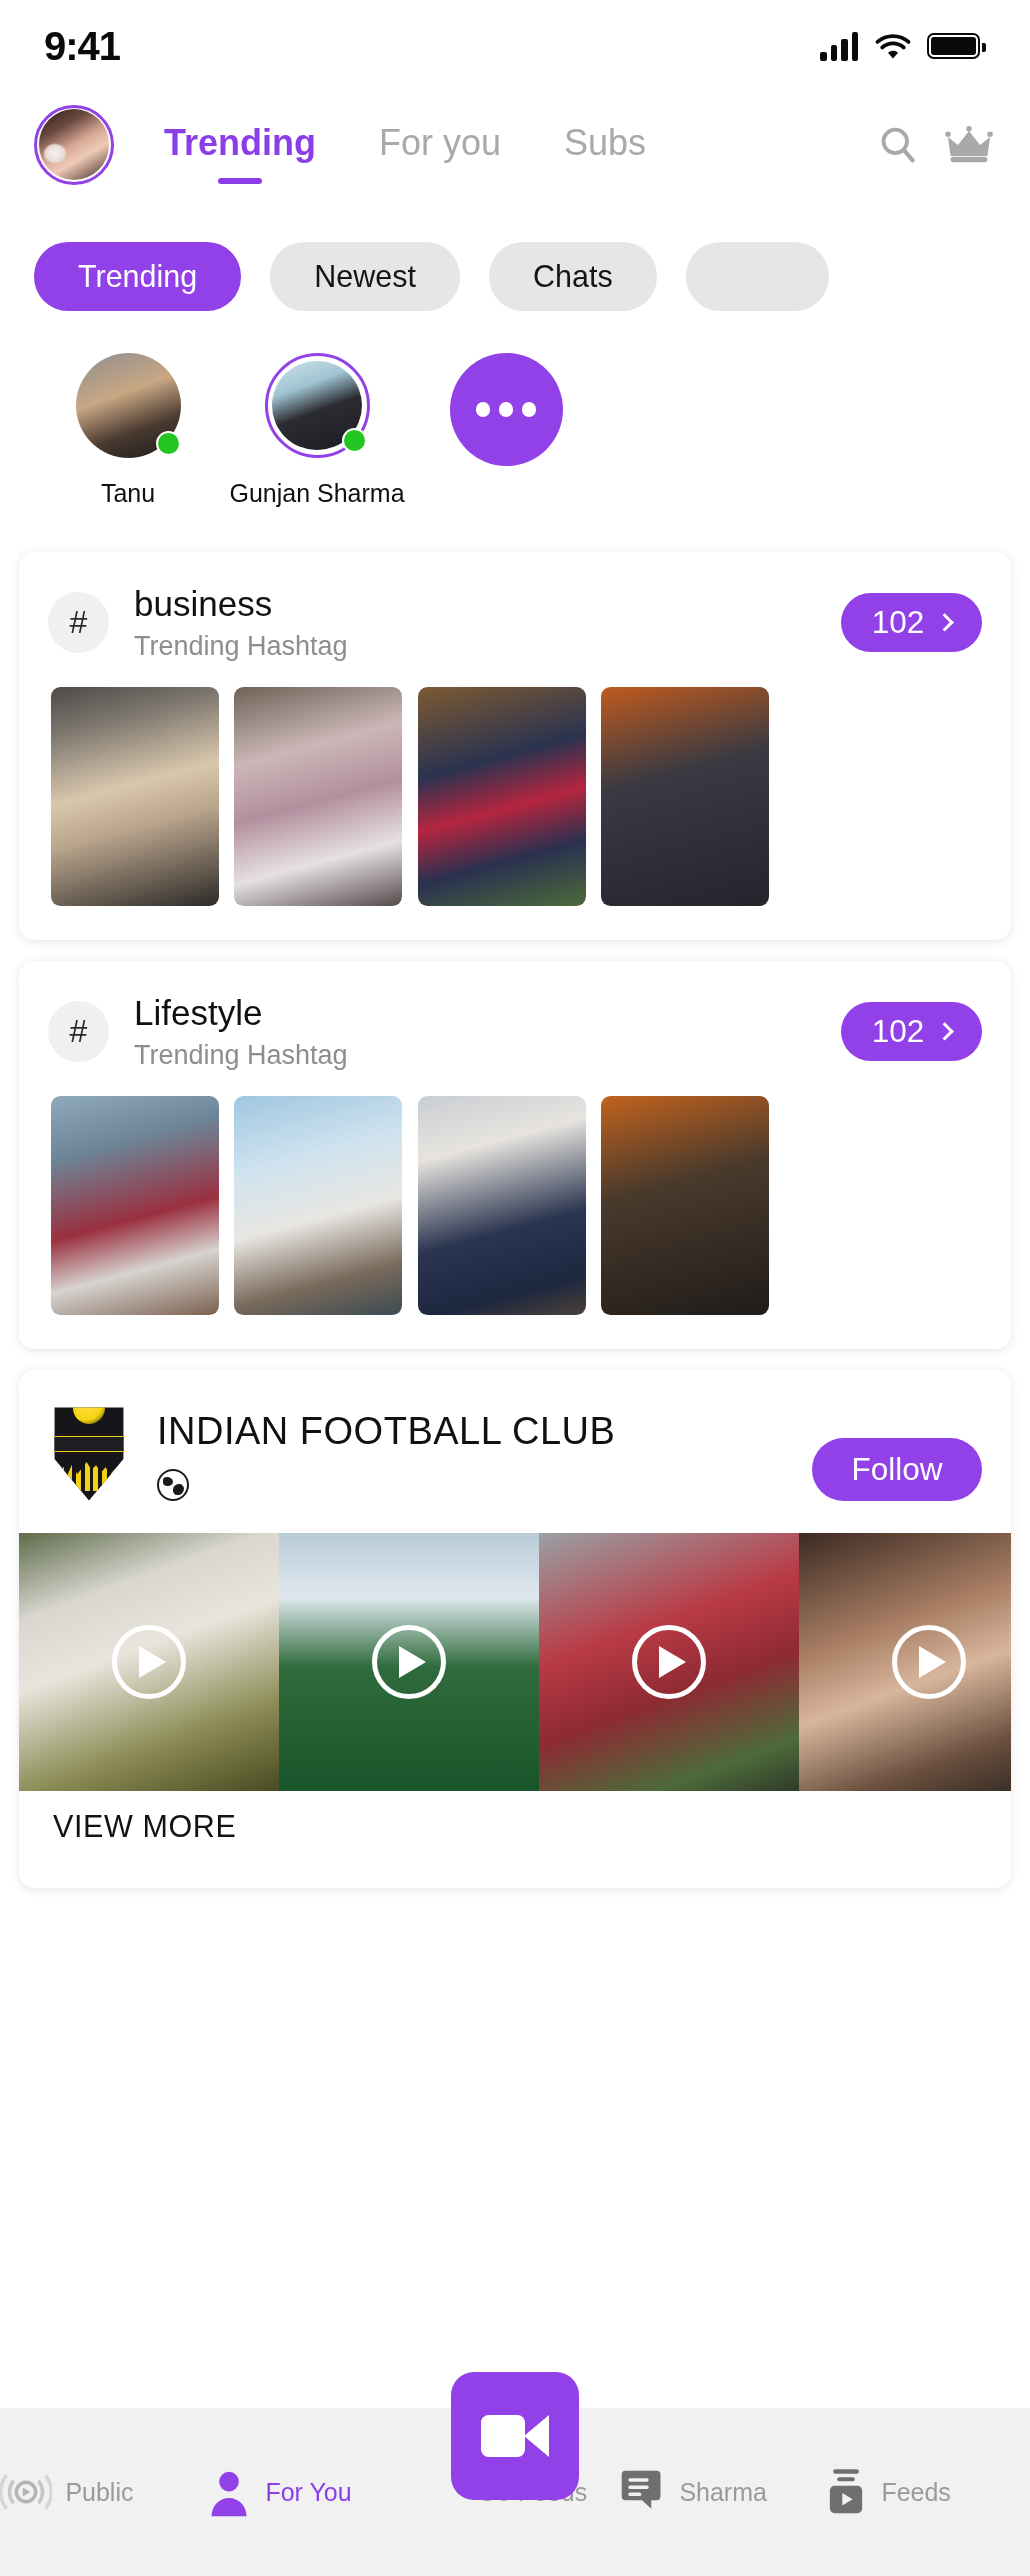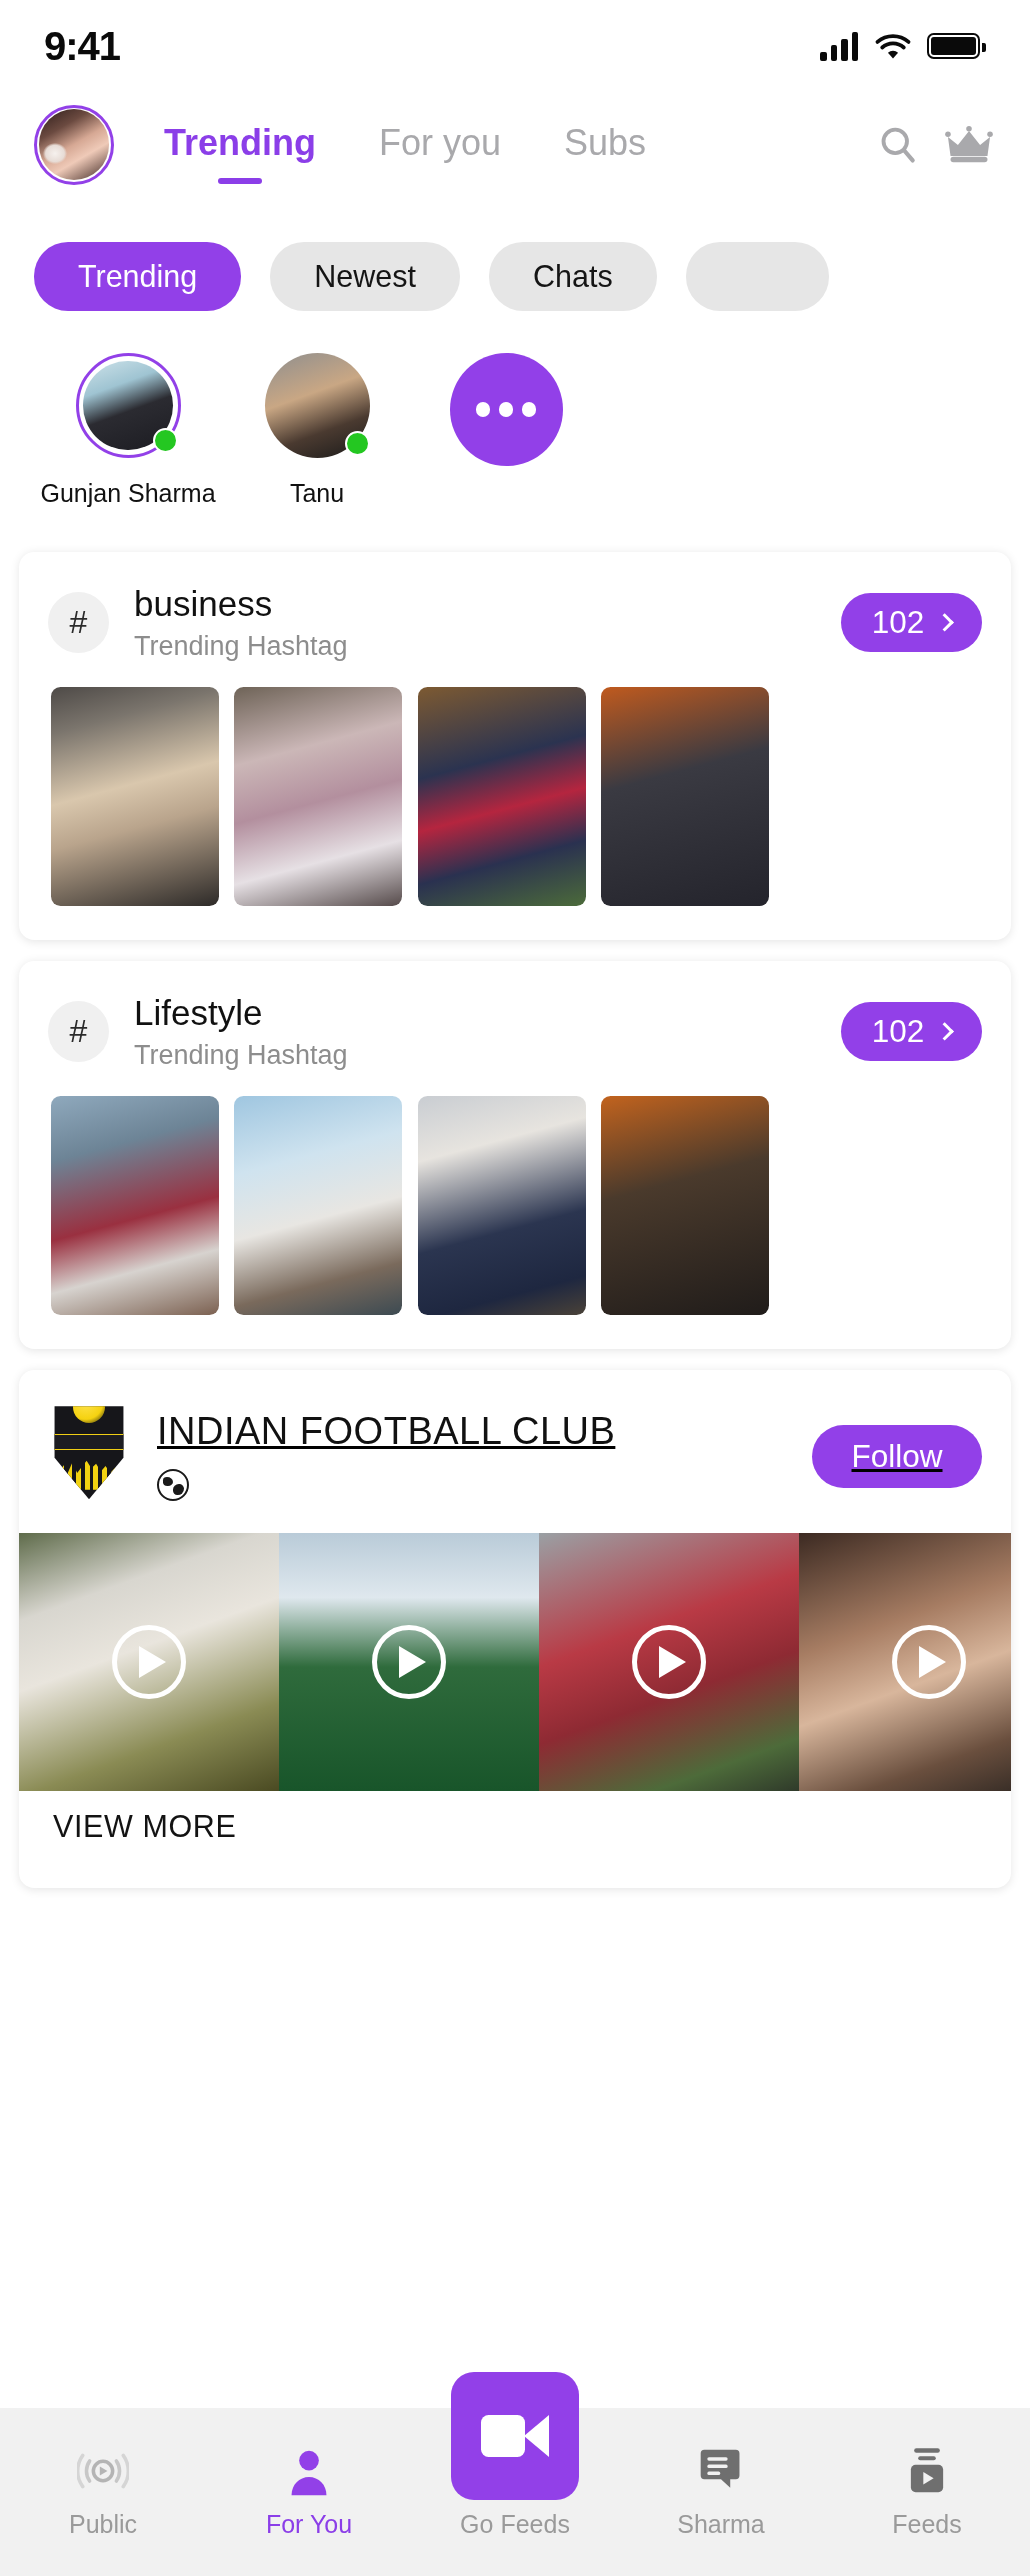--- a/index.html
+++ b/index.html
@@ -127,21 +127,21 @@
   .t-b1 { background: linear-gradient(165deg,#4e4a47 0%,#7b756d 18%,#d9c7ad 45%,#b9a48c 62%,#2d2a28 100%); }
   .t-b2 { background: linear-gradient(165deg,#6e6357 0%,#cbb7b7 30%,#b38f9e 52%,#e6e0e4 75%,#554a4a 100%); }
   .t-b3 { background: linear-gradient(165deg,#7d5a32 0%,#2b3350 35%,#b5253f 55%,#2a3150 75%,#4c6b3a 100%); }
   .t-b4 { background: linear-gradient(165deg,#c05a1e 0%,#3a3a42 40%,#24242c 100%); }
   .t-l1 { background: linear-gradient(165deg,#8fa9bd 0%,#6d8496 25%,#9a3040 55%,#d7d3cf 75%,#7b6050 100%); }
   .t-l2 { background: linear-gradient(165deg,#9fc6e0 0%,#cfe3ef 30%,#e8e6e2 55%,#7a6a5c 80%,#3c4a52 100%); }
   .t-l3 { background: linear-gradient(165deg,#c9cdd2 0%,#e7e4df 25%,#2b3550 60%,#1e2740 85%,#4a4238 100%); }
   .t-l4 { background: linear-gradient(165deg,#c2631e 0%,#4a3a2c 40%,#201c1a 100%); }
 
   
-  .club-head { display: flex; align-items: center; padding: 29px 29px 0 29px; text-decoration: underline; }
+  .club-head { display: flex; align-items: flex-end; padding: 29px 29px 0 29px; }
   .club-logo { width: 82px; height: 99px; flex: 0 0 auto; position: relative; }
   .shield {
     width: 82px; height: 99px; background: #16161a;
     clip-path: polygon(8% 6%, 92% 6%, 92% 58%, 50% 100%, 8% 58%);
     position: relative; overflow: hidden;
   }
   .shield::before {
     content:""; position:absolute; left:50%; top:-9.5px; transform:translateX(-50%);
     width: 32px; height: 32px; border-radius: 50%;
     background: radial-gradient(circle at 40% 35%, #ffe34d 0%, #f5d210 60%, #101010 100%);
@@ -187,21 +187,21 @@
     border-left: 27px solid #fff; border-top: 16px solid transparent;
     border-bottom: 16px solid transparent;
   }
   .view-more { padding: 18px 34px 44px 34px; font-size: 30.5px; color: #131313; letter-spacing: 0.6px; }
 
   
   .bottomnav {
     position: absolute; left: 0; bottom: 0; width: 1030px; height: 168px;
     background: #f1f1f1; display: flex; align-items: center;
   }
-  .nav-item { flex: 1; display: flex; flex-direction: column; align-items: center; gap: 13.4px; }
+  .nav-item { flex: 1; display: flex; align-items: center; gap: 13.4px; }
   .nav-label { font-size: 25px; color: #9a9a9a; }
   .nav-item.active .nav-label { color: #8b3ee8; }
   .nav-icon { height: 52px; display: flex; align-items: center; justify-content: center; }
   .golive-btn {
     position: absolute; left: 50%; transform: translateX(-50%);
     bottom: 76px; width: 128px; height: 128px; border-radius: 23px;
     background: #9240e8; display: flex; align-items: center; justify-content: center;
   }
   .cam { display: flex; align-items: center; }
   .cam .body { width: 44px; height: 42px; background: #fff; border-radius: 7.6px; }
@@ -266,32 +266,32 @@
 
   <div class="chips">
     <div class="chip active">Trending</div>
     <div class="chip">Newest</div>
     <div class="chip">Chats</div>
     <div class="chip ghost"></div>
   </div>
 
   <div class="stories">
     <div class="story">
+      <div class="story-ring plain">
+        <div class="story-img ph2"></div>
+        <div class="dot-online"></div>
+      </div>
+      <div class="story-name">Tanu</div>
+    </div>
+    <div class="story">
       <div class="story-ring ringed">
         <div class="story-img ph1"></div>
         <div class="dot-online"></div>
       </div>
       <div class="story-name">Gunjan Sharma</div>
-    </div>
-    <div class="story">
-      <div class="story-ring plain">
-        <div class="story-img ph2"></div>
-        <div class="dot-online"></div>
-      </div>
-      <div class="story-name">Tanu</div>
     </div>
     <div class="story">
       <div class="story-more">
         <b></b>
           <b></b>
           <b></b>
       </div>
     </div>
   </div>
 

